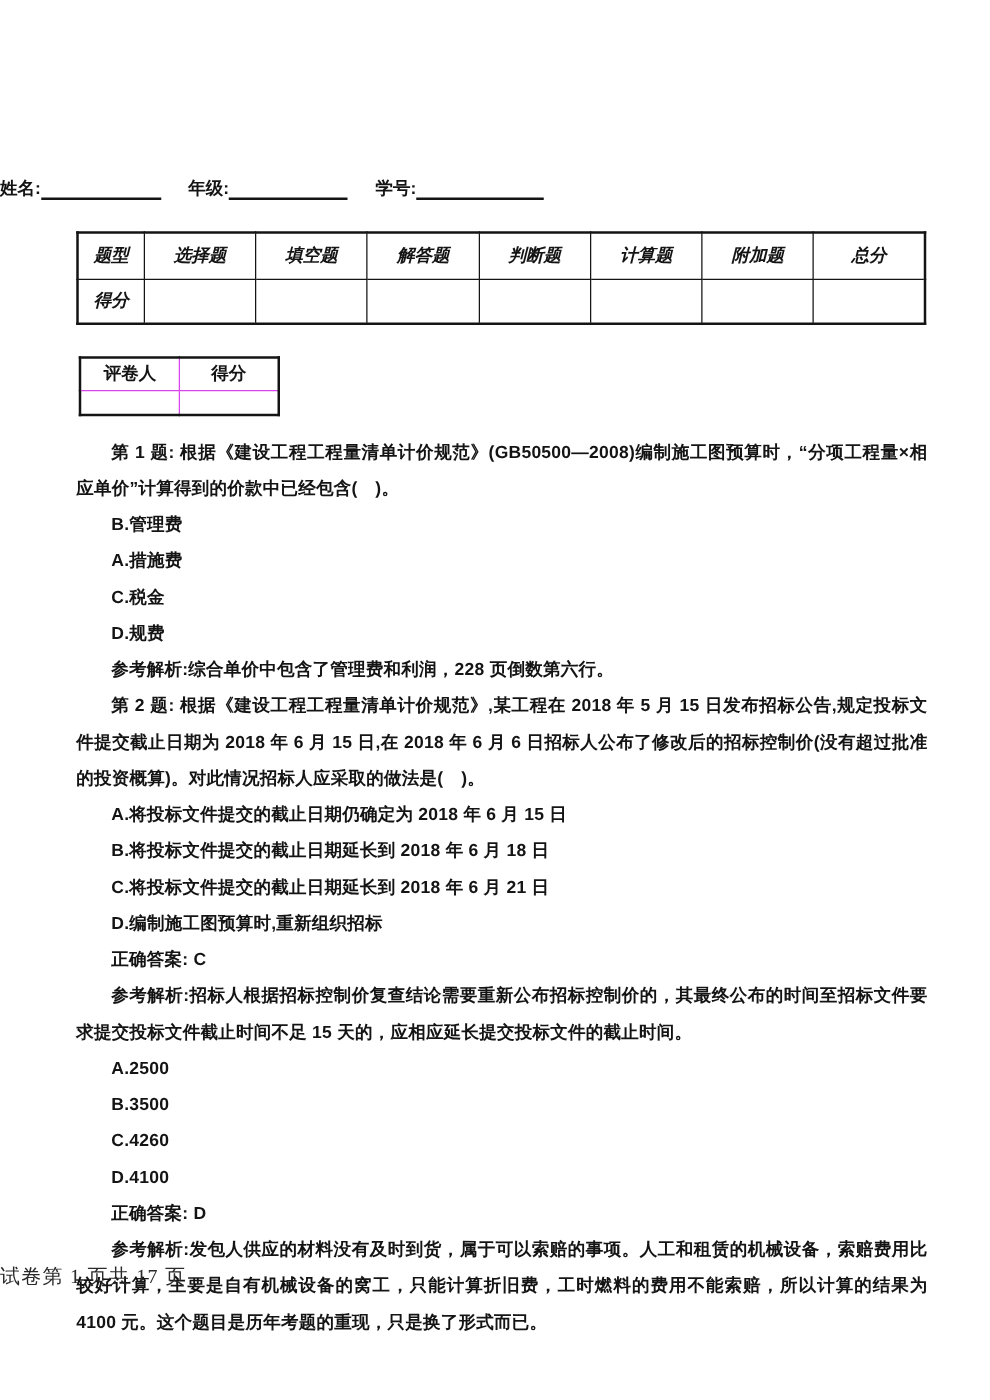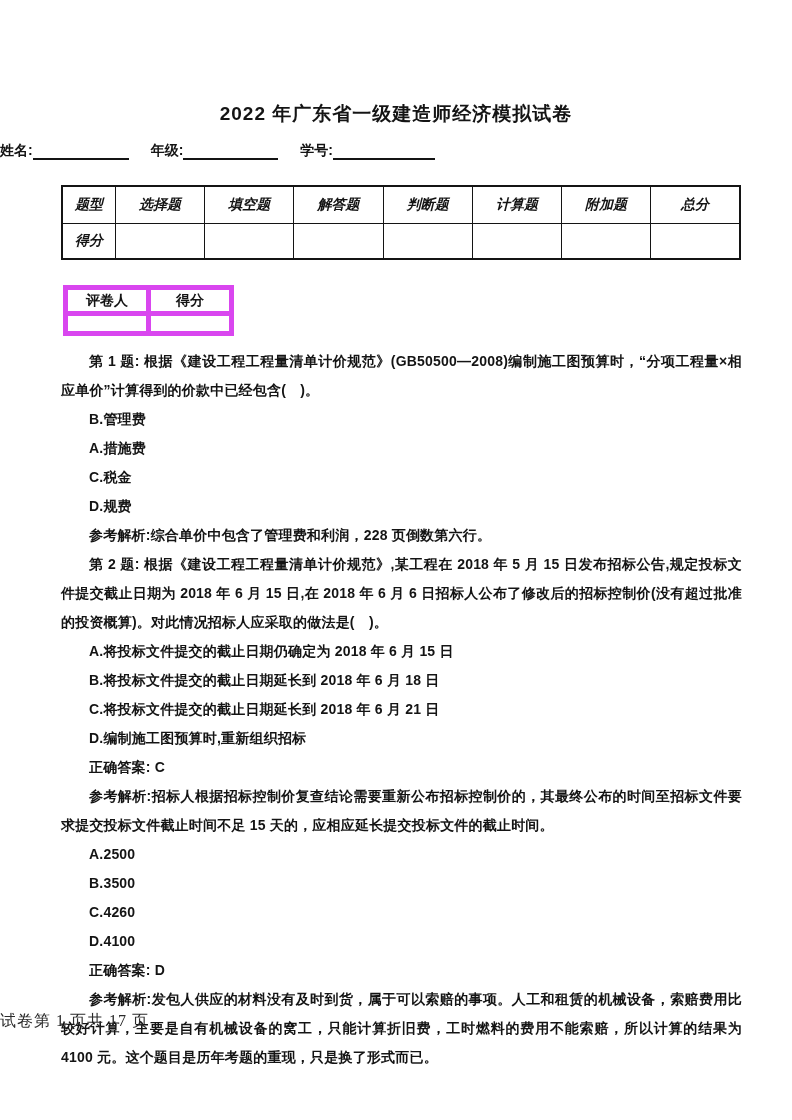--- a/index.html
+++ b/index.html
@@ -65,21 +65,21 @@
   .score-table tr.body { height: 36px; }
 
   .reviewer-table {
     position: absolute;
     top: 285px;
     left: 63px;
     width: 156px;
     border: 2px solid #141414;
   }
   .reviewer-table th, .reviewer-table td {
-    border: 5px solid #d946ef;
+    border: 1px solid #d946ef;
     font-size: 14px;
     font-weight: 600;
     text-align: center;
     vertical-align: middle;
     padding: 0;
     width: 78px;
   }
   .reviewer-table tr.hdr  { height: 26px; }
   .reviewer-table tr.body { height: 20px; }
 
@@ -108,21 +108,20 @@
     font-weight: 400;
     color: #2a2a2a;
     letter-spacing: 1px;
   }
 </style>
 </head>
 <body>
 
 <div class="page">
 
-  <div class="title">2022 年广东省一级建造师经济模拟试卷</div>
 
   <div class="meta">
     <span class="meta-field">
       <span>姓名:</span>
       <span class="uline w96"></span>
     </span>
     <span class="meta-field">
       <span>年级:</span>
       <span class="uline w95"></span>
     </span>

